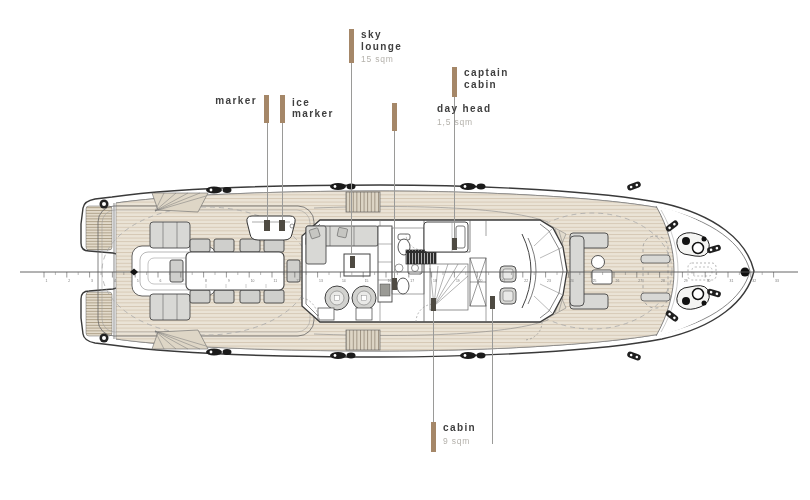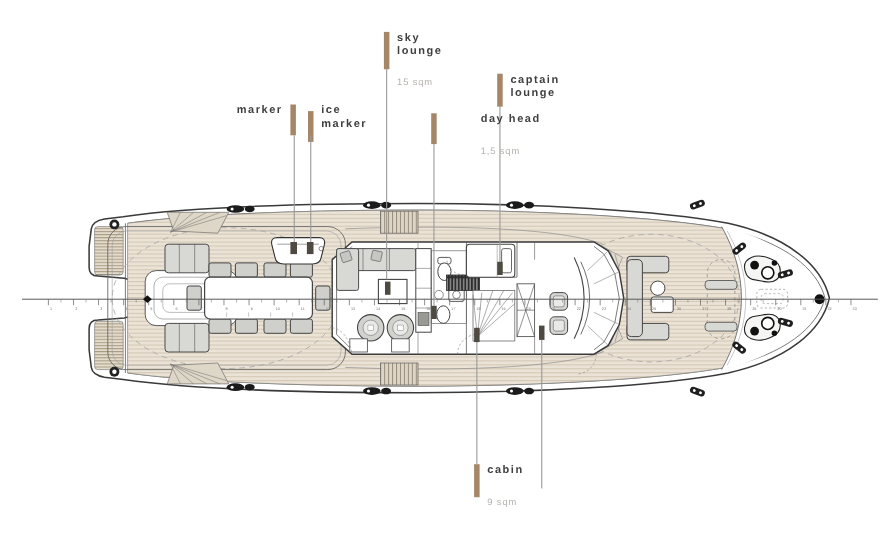--- a/index.html
+++ b/index.html
@@ -5,21 +5,21 @@
   html,body{margin:0;padding:0;background:#fff;}
   .stage{position:relative;width:808px;height:500px;background:#fff;overflow:hidden;
          font-family:"Liberation Sans",sans-serif;text-decoration:underline;}
   .stage svg{position:absolute;left:0;top:0;}
   .plan-label{position:absolute;display:flex;gap:7px;align-items:flex-start;}
   .plan-label .bar{display:block;width:5px;background:var(--leader_bar,#a58768);flex:0 0 5px;}
   .lbl-text{display:flex;flex-direction:column;}
   .lbl-title{font-weight:bold;font-size:10px;line-height:11.5px;letter-spacing:1.4px;
              color:var(--label_text,#3f3f3f);white-space:pre-line;}
   .lbl-area{font-size:8.5px;line-height:10px;letter-spacing:0.8px;
-            color:var(--area_text,#b5b2ac);margin-top:17px;white-space:nowrap;}
+            color:var(--area_text,#b5b2ac);margin-top:2px;white-space:nowrap;}
   .plan-label.flip .lbl-text{order:-1;text-align:right;}
   .leader-line{position:absolute;width:1px;background:var(--leader_line,#9a9a98);}
   .endpoint{position:absolute;width:5px;background:var(--marker,#4e4a42);}
 </style>
 </head>
 <body>
 
 <div class="stage">
 
 <svg width="810" height="500" viewBox="0 0 810 500">
@@ -384,21 +384,21 @@
     <span class="lbl-area">15 sqm</span>
   </span>
 </div>
 <div class="leader-line" style="left:351px;top:63px;height:191px;"></div>
 <div class="endpoint" style="left:350px;top:256px;height:12px;"></div>
 
 <div class="plan-label" style="left:452px;top:67px;">
   <span class="bar" style="height:30px;"></span>
   <span class="lbl-text">
     <span class="lbl-title">captain
-lounge</span>
+cabin</span>
     <span class="lbl-area"></span>
   </span>
 </div>
 <div class="leader-line" style="left:454px;top:97px;height:143px;"></div>
 <div class="endpoint" style="left:452px;top:238px;height:12px;"></div>
 
 <div class="plan-label flip" style="right:539px;top:95px;">
   <span class="bar" style="height:28px;"></span>
   <span class="lbl-text">
     <span class="lbl-title">marker</span>

